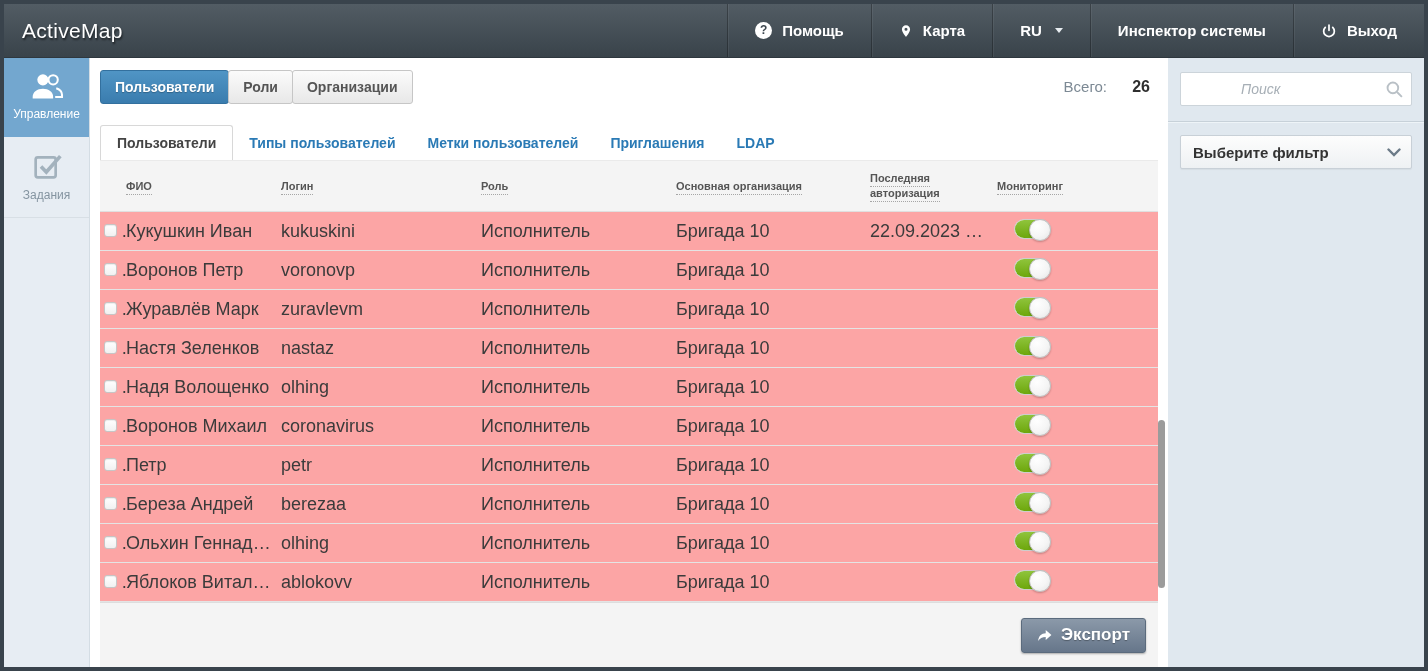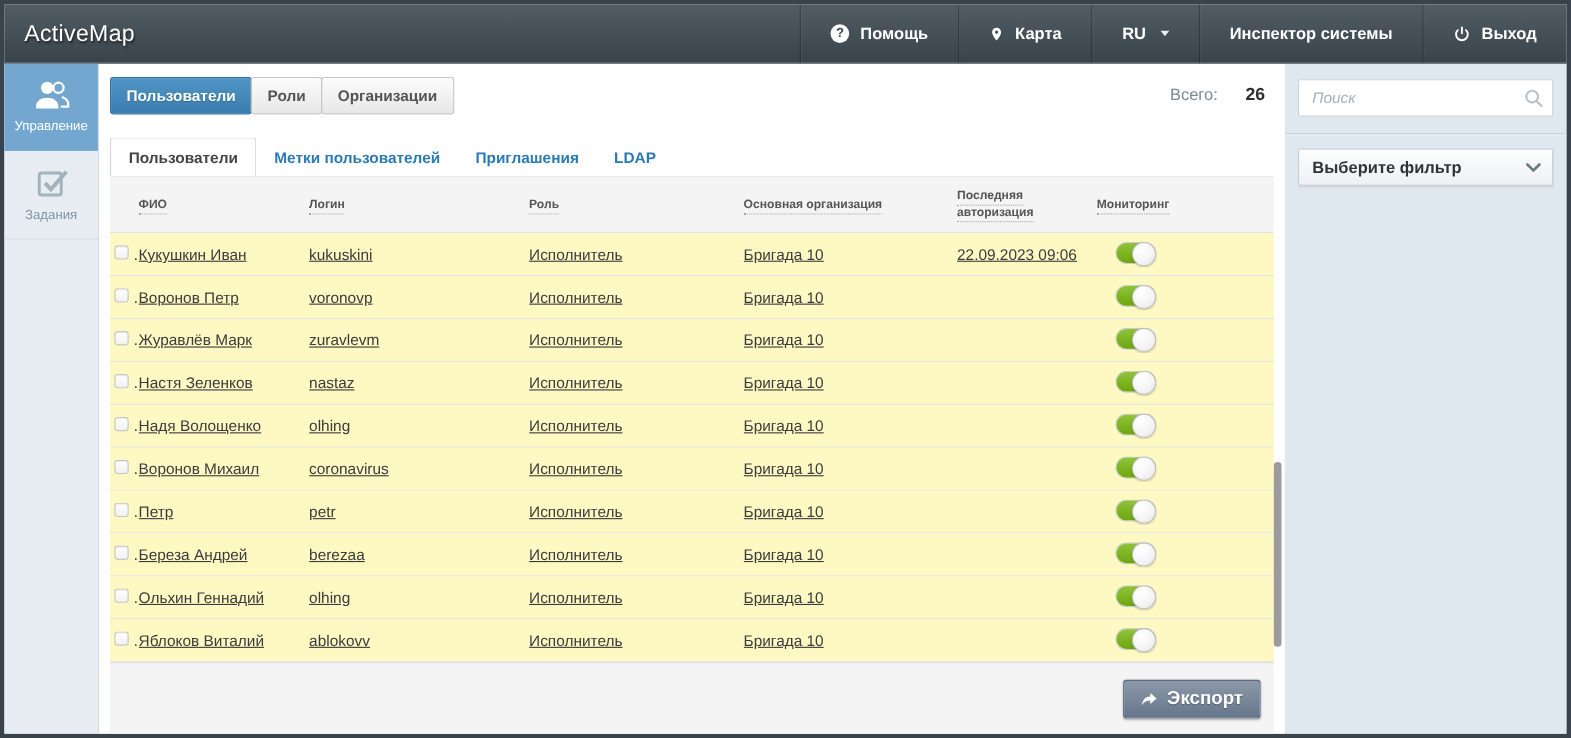--- a/index.html
+++ b/index.html
@@ -85,22 +85,22 @@
   .thead {
     flex:0 0 52px; background:#f4f4f4;
     border-top:1px solid #eaeaea; border-bottom:1px solid #e0e0e0;
     font-size:11px; font-weight:bold; color:#555;
   }
   .th { padding-right:14px; line-height:1.35; }
   .th span { border-bottom:1px dotted #a6a6a6; padding-bottom:2px; cursor:pointer; }
 
   .tbody { flex:0 0 auto; }
   .trow {
-    height:39px; border-bottom:1px solid #e4e4e4; background:#fef9c3;
-    font-size:14px; color:#3b3b3b; cursor:pointer;text-decoration:underline;
+    height:39px; border-bottom:1px solid #e4e4e4; background:#fca5a5;
+    font-size:18px; color:#3b3b3b; cursor:pointer;
   }
   .cell { overflow:hidden; text-overflow:ellipsis; white-space:nowrap; padding-right:10px; }
 
   .checkbox {
     width:13px; height:13px; margin-left:4px; display:inline-block;
     border:1px solid #c6c6c6; border-radius:3px;
     background:linear-gradient(#ffffff,#f1f1f1);
     box-shadow:inset 0 1px 1px rgba(0,0,0,.07); cursor:pointer;
   }
   .toggle {
@@ -139,21 +139,21 @@
   }
 
   
   .rpanel { flex:0 0 256px; background:#e0e8ef; padding:14px 12px 0; }
   .search-box {
     position:relative; height:34px; background:#fff; border:1px solid #ccd4da;
     border-radius:2px; display:flex; align-items:center; padding:0 32px 0 10px;
   }
   .search-box input {
     border:none; outline:none; width:100%; background:transparent;
-    font-family:"Liberation Sans", sans-serif; font-size:14px; color:#555;
+    font-family:"Liberation Sans", sans-serif; font-size:14px; color:#555;margin-left:48px;
   }
   .search-box input::placeholder { color:#a7afb6; font-style:italic; }
   .search-icon { position:absolute; right:7px; top:7px; }
   .rdivider { height:1px; background:#c7d1d9; margin:15px -12px 13px; box-shadow:0 1px 0 #eef4f8; }
   .filter-box {
     height:34px; border:1px solid #c8d0d7; border-radius:2px;
     background:linear-gradient(#fdfdfd,#eef1f3);
     display:flex; align-items:center; justify-content:space-between;
     padding:0 10px 0 12px; font-size:15px; font-weight:bold; color:#333;
     cursor:pointer; box-shadow:0 1px 1px rgba(0,0,0,.05);
@@ -234,20 +234,21 @@
           <div class="tab1">Роли</div>
           <div class="tab1">Организации</div>
           <div class="total">
             <span>Всего:</span>
             <b>26</b>
           </div>
         </div>
 
         <div class="tabs2">
           <div class="tab2 active">Пользователи</div>
+          <div class="tab2">Типы пользователей</div>
           <div class="tab2">Метки пользователей</div>
           <div class="tab2">Приглашения</div>
           <div class="tab2">LDAP</div>
         </div>
 
         <div class="thead grid-cols">
           <div class="th"></div>
           <div class="th"><span>ФИО</span></div>
           <div class="th"><span>Логин</span></div>
           <div class="th"><span>Роль</span></div>

